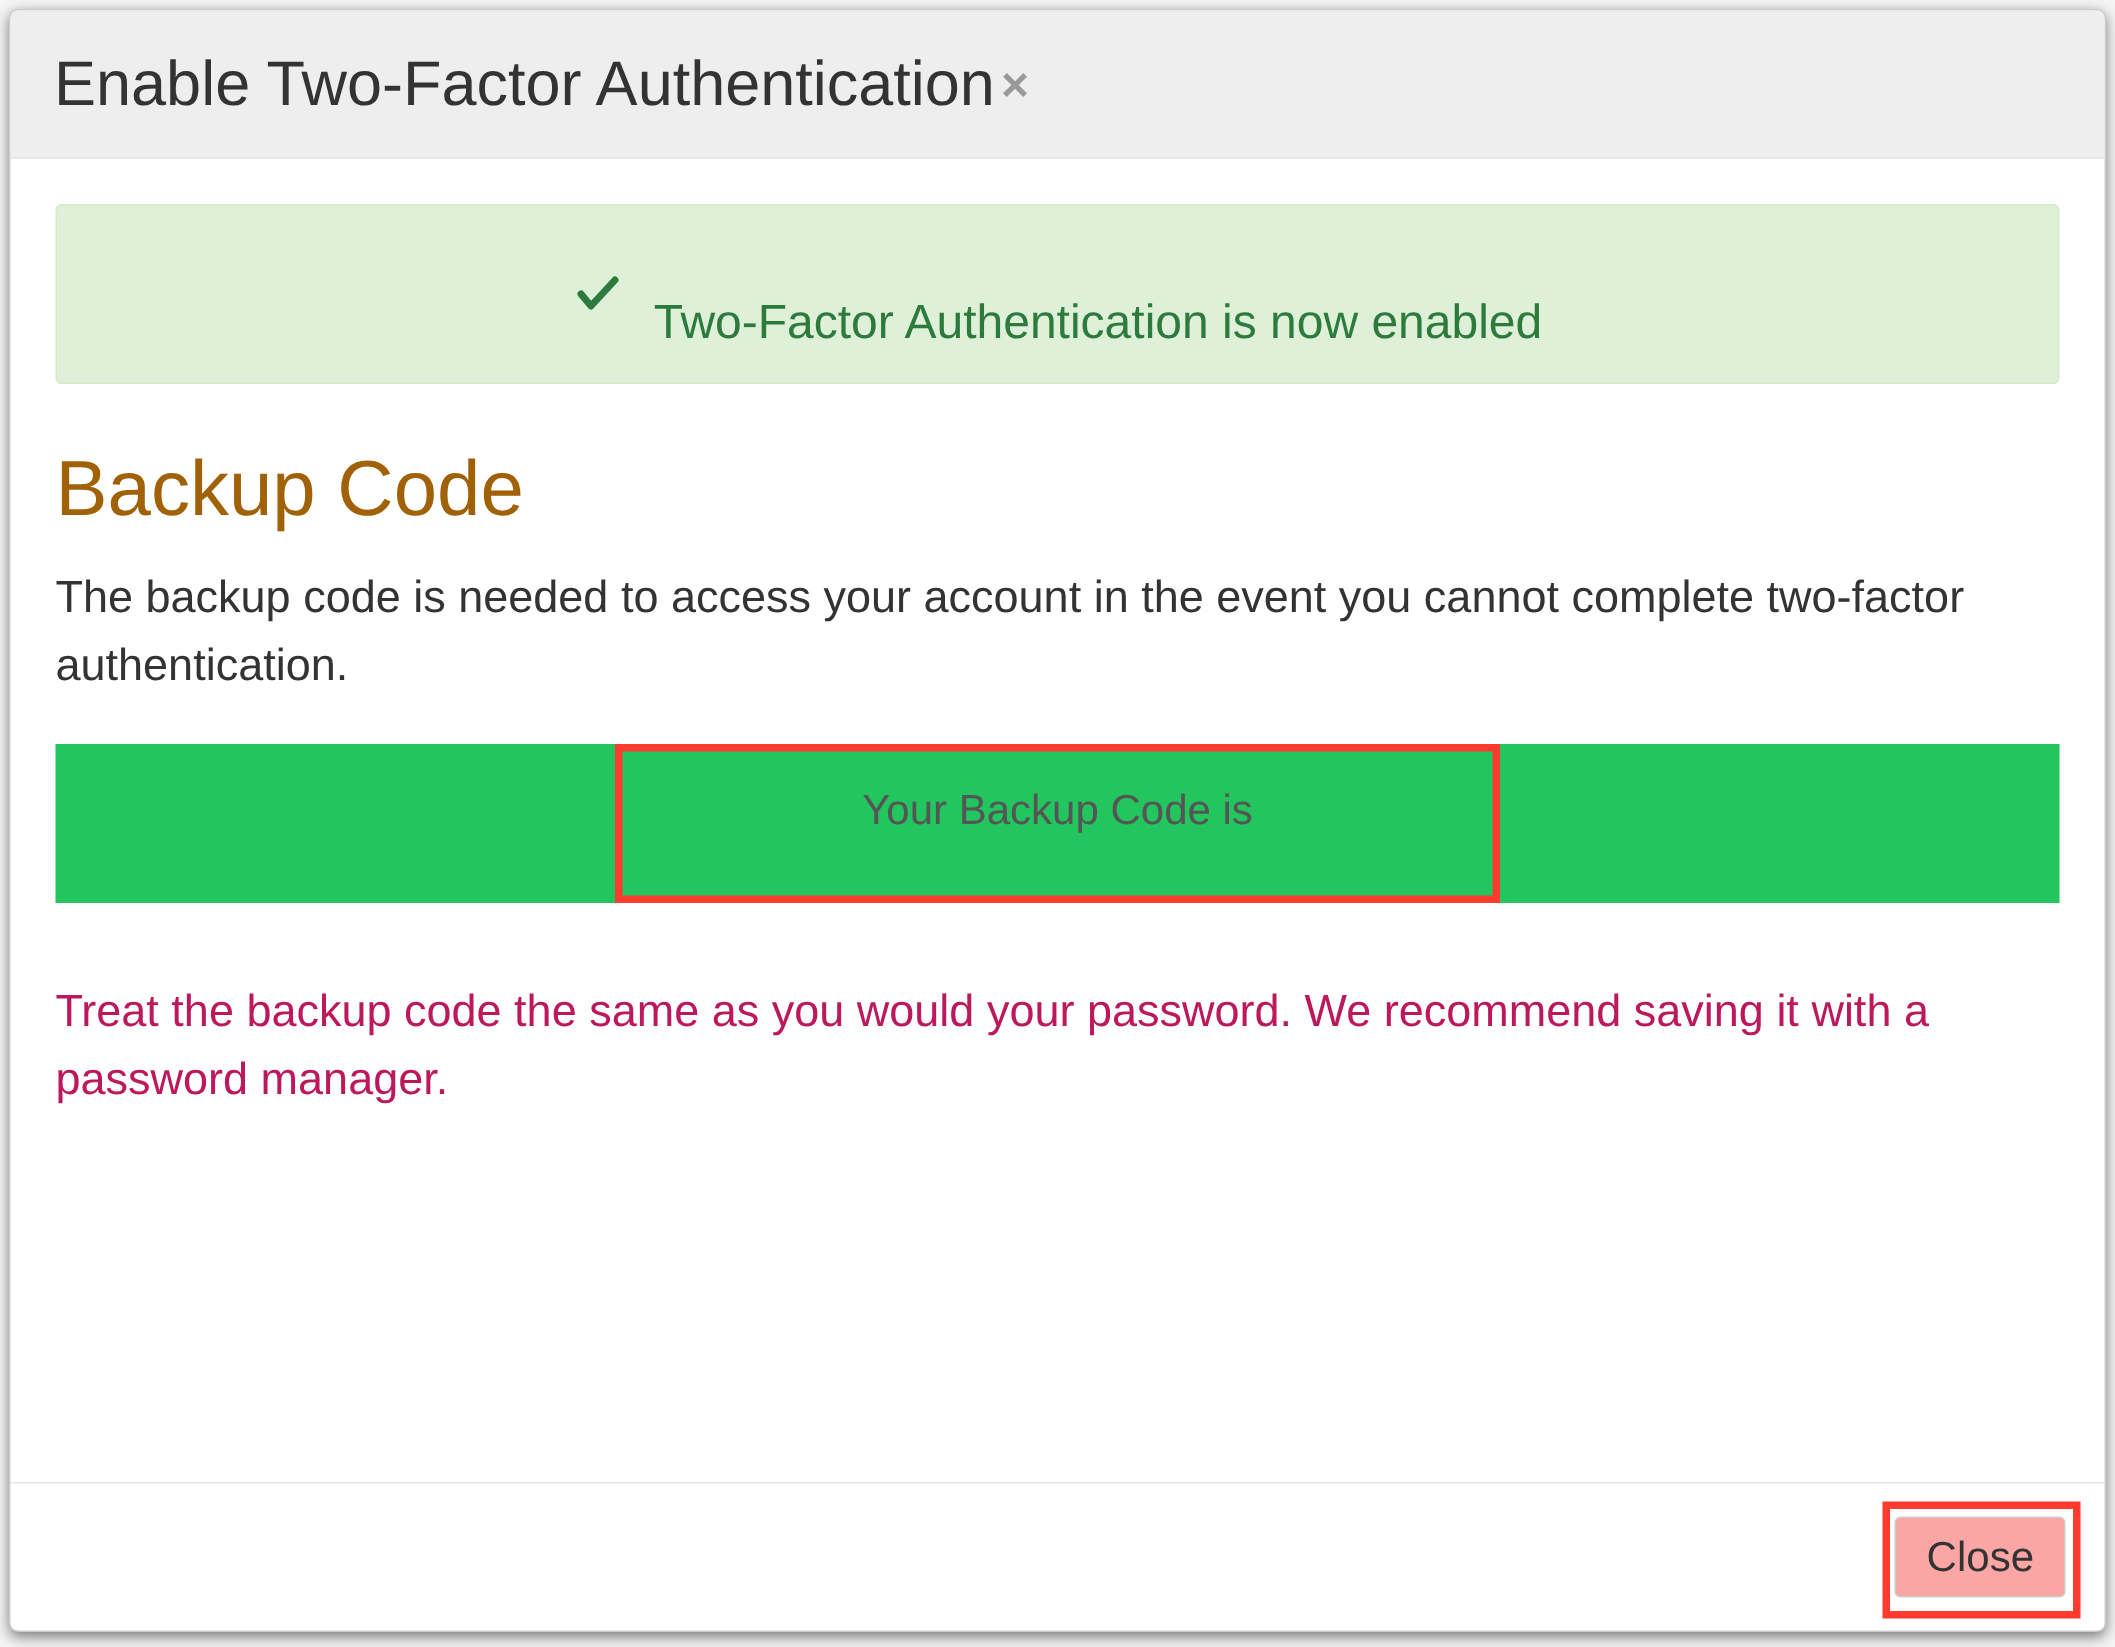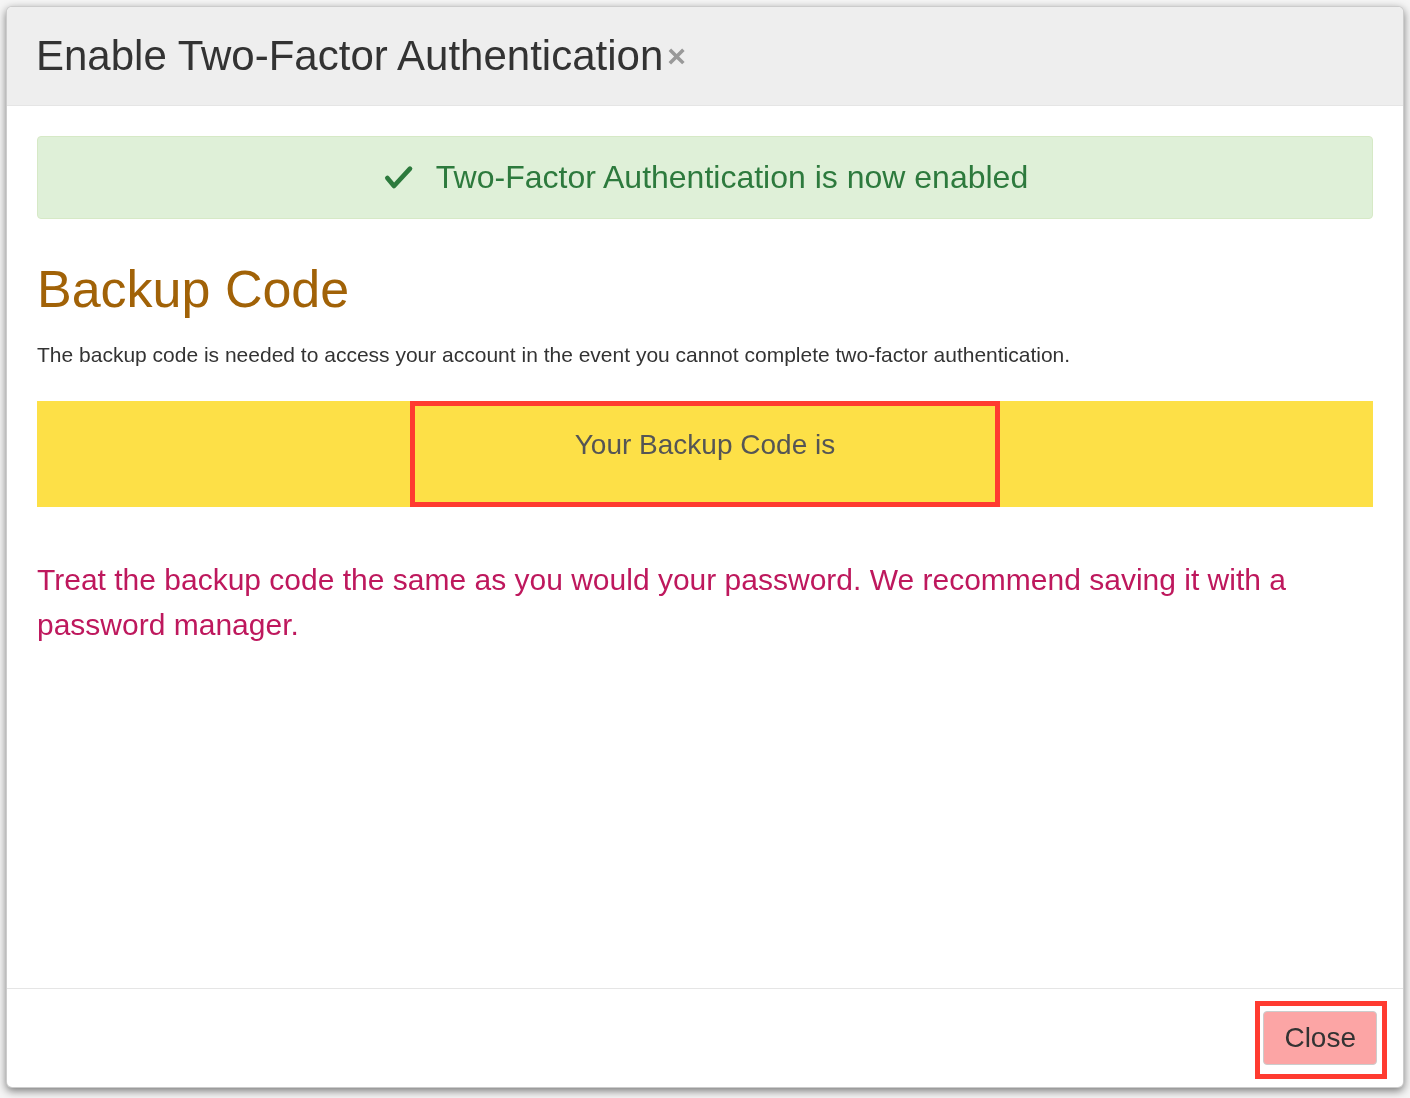--- a/index.html
+++ b/index.html
@@ -92,38 +92,39 @@
     
     .check-icon svg {
       width: 100%;
       height: 100%;
     }
     
     .alert-text {
       color: #2d7a3d;
       font-size: 32px;
       font-weight: 400;
+      margin-top: 37px;
     }
     
     .section-heading {
       font-size: 52px;
       font-weight: 400;
       color: #a16207;
       margin-bottom: 20px;
     }
     
     .description {
-      font-size: 21px;
+      font-size: 30px;
       color: #333;
       line-height: 1.5;
       margin-bottom: 30px;
     }
     
     .code-panel {
-      background: #fde047;
+      background: #22c55e;
       padding: 28px 20px 32px;
       text-align: center;
       margin-bottom: 50px;
       position: relative;
     }
     
     .code-highlight-box {
       position: absolute;
       top: 0;
       left: 50%;

